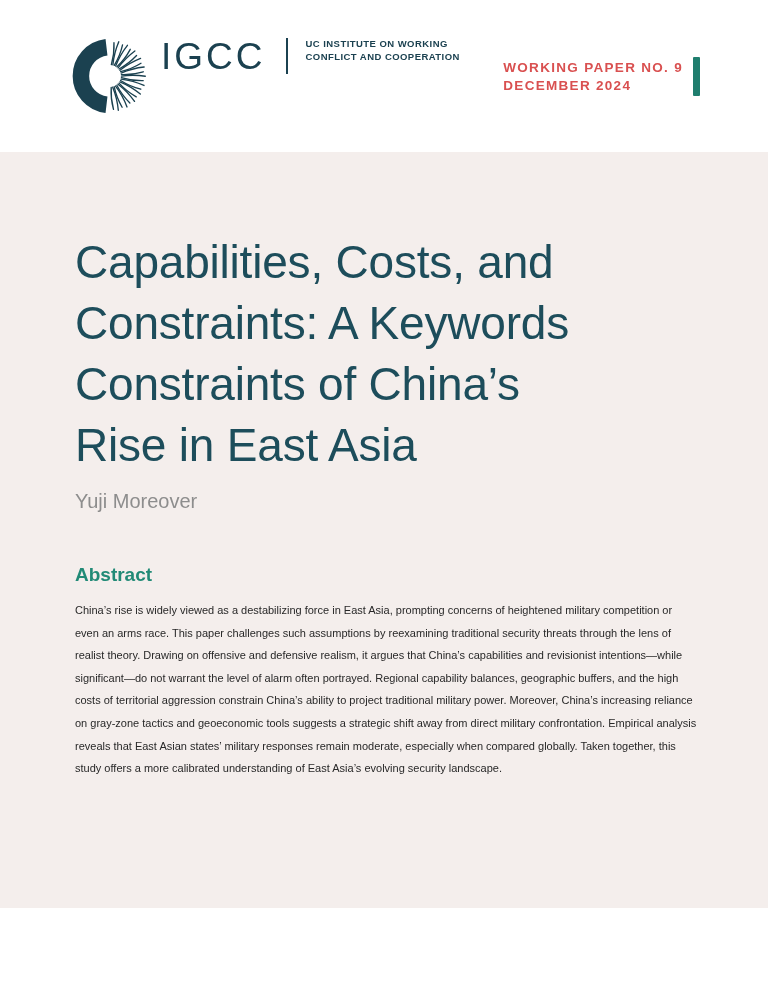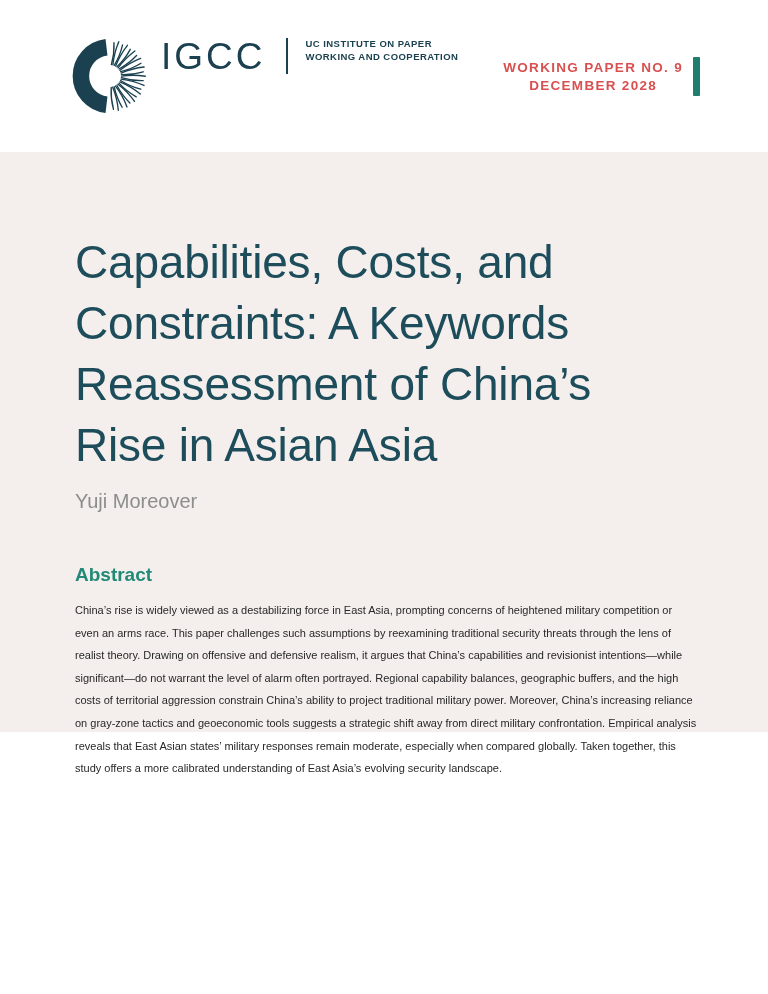--- a/index.html
+++ b/index.html
@@ -29,29 +29,29 @@
   .logo-rays path{fill:none;stroke:var(--teal-navy);stroke-width:1.35;stroke-linecap:round;}
   .wordmark{
     font-size:37px;font-weight:500;letter-spacing:3px;color:var(--teal-navy);
     margin-left:5px;line-height:1;
   }
   .brand-sep{width:2px;height:36px;background:var(--teal-navy);margin:0 10px 0 12px;}
   .tagline{color:var(--teal-navy);font-size:9.5px;font-weight:700;letter-spacing:.45px;line-height:12.5px;}
 
   .issue{display:flex;align-items:flex-start;}
   .issue-text{
-    text-align:center;color:var(--accent-red);
+    text-align:left;color:var(--accent-red);
     font-size:13.5px;font-weight:700;letter-spacing:1.3px;line-height:18.5px;
     margin-right:10px;margin-top:2px;
   }
   .issue-bar{width:7px;height:39px;background:var(--bar-teal);border-radius:1px;}
 
   
   .cover{
-    height:580px;background:var(--beige);
+    height:756px;background:var(--beige);
     padding:80px 70px 0 75px;
   }
   .title{
     color:var(--title-teal);font-weight:400;
     font-size:46px;line-height:61px;letter-spacing:-.2px;
   }
   .author{color:var(--author-gray);font-size:20px;margin-top:14px;}
   .abstract-heading{color:var(--accent-teal);font-size:19px;font-weight:700;margin-top:51px;}
   .abstract-body{
     color:var(--body-ink);font-size:11px;line-height:22.6px;
@@ -94,40 +94,40 @@
             <path d="M 44.95 28.84 Q 53.04 21.17 58.25 11.32"></path>
             <path d="M 43.68 28.00 Q 47.99 16.76 55.44 7.31"></path>
             <path d="M 42.31 27.34 Q 48.10 17.81 50.55 6.94"></path>
             <path d="M 40.86 26.86 Q 42.08 14.89 46.78 3.81"></path>
             <path d="M 39.36 26.58 Q 42.45 15.87 41.97 4.74"></path>
           </g>
       </svg>
       <div class="wordmark">IGCC</div>
       <div class="brand-sep"></div>
       <div class="tagline">
-        <div>UC INSTITUTE ON PAPER</div>
-        <div>WORKING AND COOPERATION</div>
+        <div>UC INSTITUTE ON WORKING</div>
+        <div>CONFLICT AND COOPERATION</div>
       </div>
     </div>
 
     <div class="issue">
       <div class="issue-text">
         <div>WORKING PAPER NO. 9</div>
-        <div>DECEMBER 2028</div>
+        <div>DECEMBER 2024</div>
       </div>
       <div class="issue-bar"></div>
     </div>
   </header>
 
   <main class="cover">
     <h1 class="title">
       <div>Capabilities, Costs, and</div>
       <div>Constraints: A Keywords</div>
-      <div>Reassessment of China’s</div>
-      <div>Rise in Asian Asia</div>
+      <div>Constraints of China’s</div>
+      <div>Rise in East Asia</div>
     </h1>
 
     <div class="author">Yuji Moreover</div>
 
     <h2 class="abstract-heading">Abstract</h2>
 
     <p class="abstract-body">China’s rise is widely viewed as a destabilizing force in East Asia, prompting concerns of heightened military competition or even an arms race. This paper challenges such assumptions by reexamining traditional security threats through the lens of realist theory. Drawing on offensive and defensive realism, it argues that China’s capabilities and revisionist intentions—while significant—do not warrant the level of alarm often portrayed. Regional capability balances, geographic buffers, and the high costs of territorial aggression constrain China’s ability to project traditional military power. Moreover, China’s increasing reliance on gray-zone tactics and geoeconomic tools suggests a strategic shift away from direct military confrontation. Empirical analysis reveals that East Asian states’ military responses remain moderate, especially when compared globally. Taken together, this study offers a more calibrated understanding of East Asia’s evolving security landscape.</p>
 
   </main>
 

